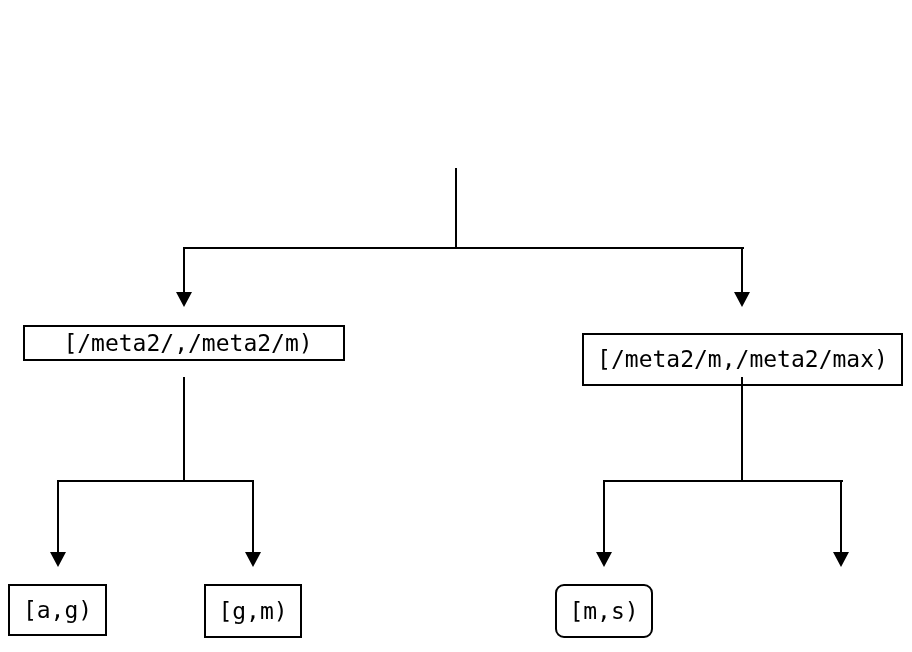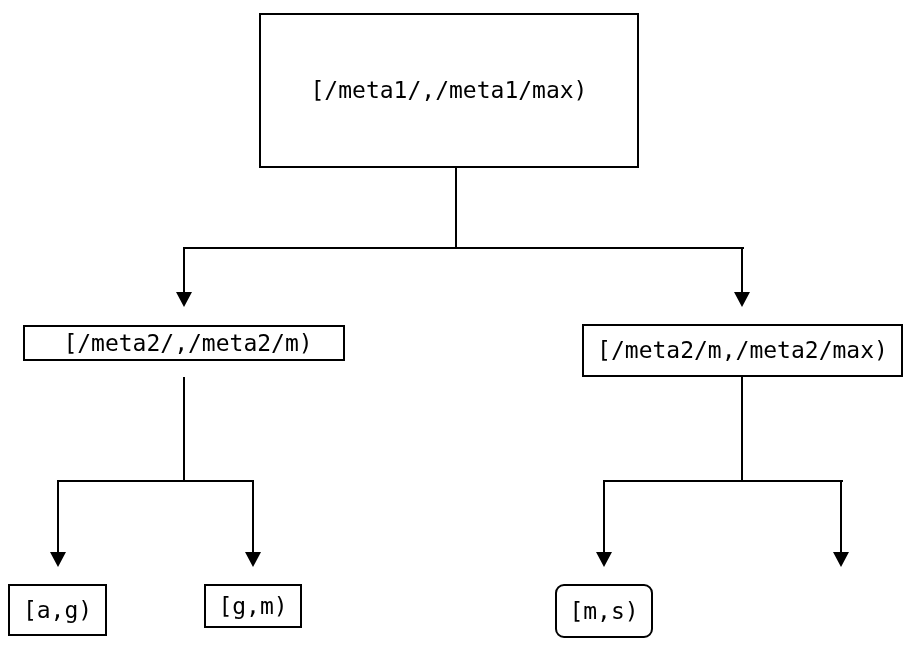--- a/index.html
+++ b/index.html
@@ -39,29 +39,28 @@
     border-left: 8px solid transparent;
     border-right: 8px solid transparent;
     border-top: 15px solid var(--line-color, #000000);
   }
 </style>
 </head>
 <body>
 
 <div class="canvas">
 
-  <div class="node" style="left:259px; top:13px; width:380px; height:155px;">[/meta1/,/meta1/max)</div>
 
   <div class="node" style="left:23px; top:325px; width:322px; height:36px;padding-left:8px;">[/meta2/,/meta2/m)</div>
 
-  <div class="node" style="left:582px; top:324px; width:321px; height:53px;">[/meta2/m,/meta2/max)</div>
+  <div class="node" style="left:582px; top:333px; width:321px; height:53px;">[/meta2/m,/meta2/max)</div>
 
   <div class="node" style="left:8px; top:584px; width:99px; height:52px;">[a,g)</div>
 
-  <div class="node" style="left:204px; top:584px; width:98px; height:44px;">[g,m)</div>
+  <div class="node" style="left:204px; top:584px; width:98px; height:54px;">[g,m)</div>
 
   <div class="node" style="left:555px; top:584px; width:98px; height:54px;border-radius:9px;">[m,s)</div>
 
 
   <div class="line" style="left:455px; top:168px; width:2px; height:80px;"></div>
   <div class="line" style="left:183px; top:247px; width:561px; height:2px;"></div>
   <div class="line" style="left:183px; top:247px; width:2px; height:46px;"></div>
   <div class="line" style="left:741px; top:247px; width:2px; height:46px;"></div>
   <div class="arrowhead" style="left:176px; top:292px;"></div>
   <div class="arrowhead" style="left:734px; top:292px;"></div>

